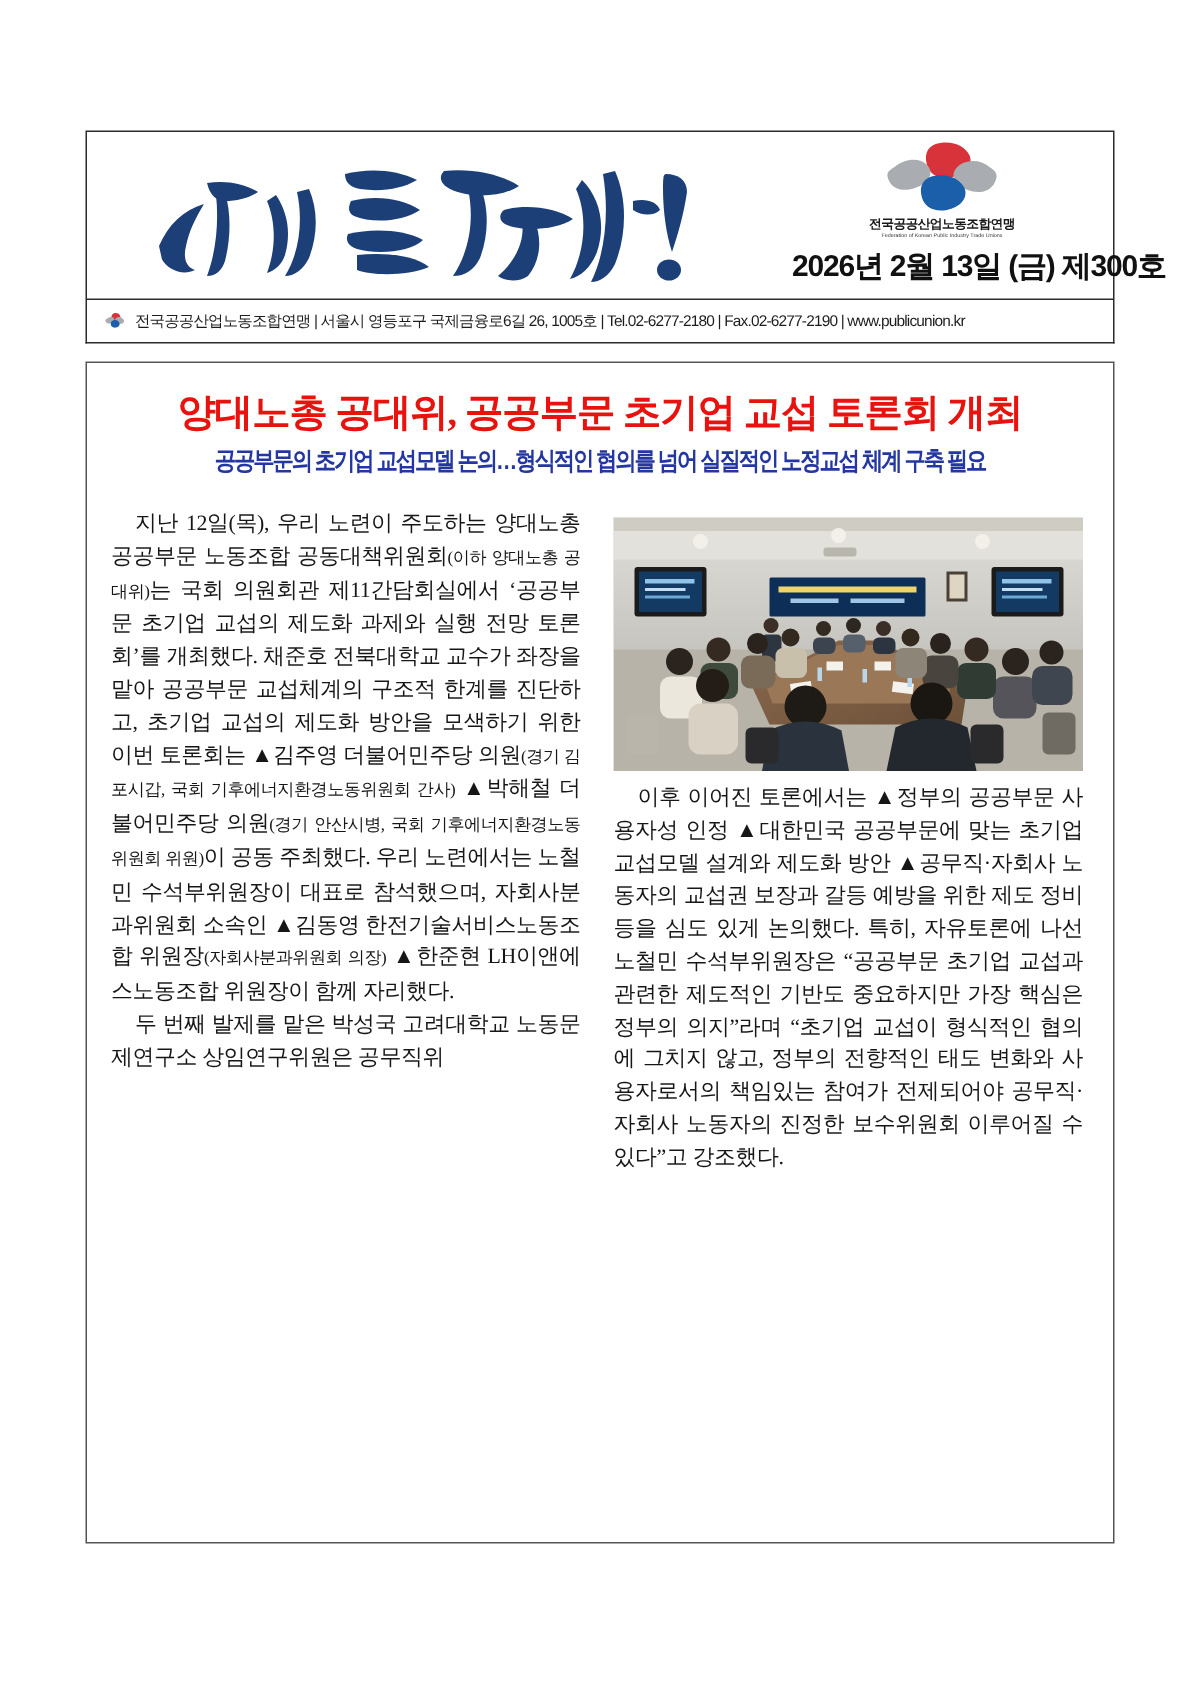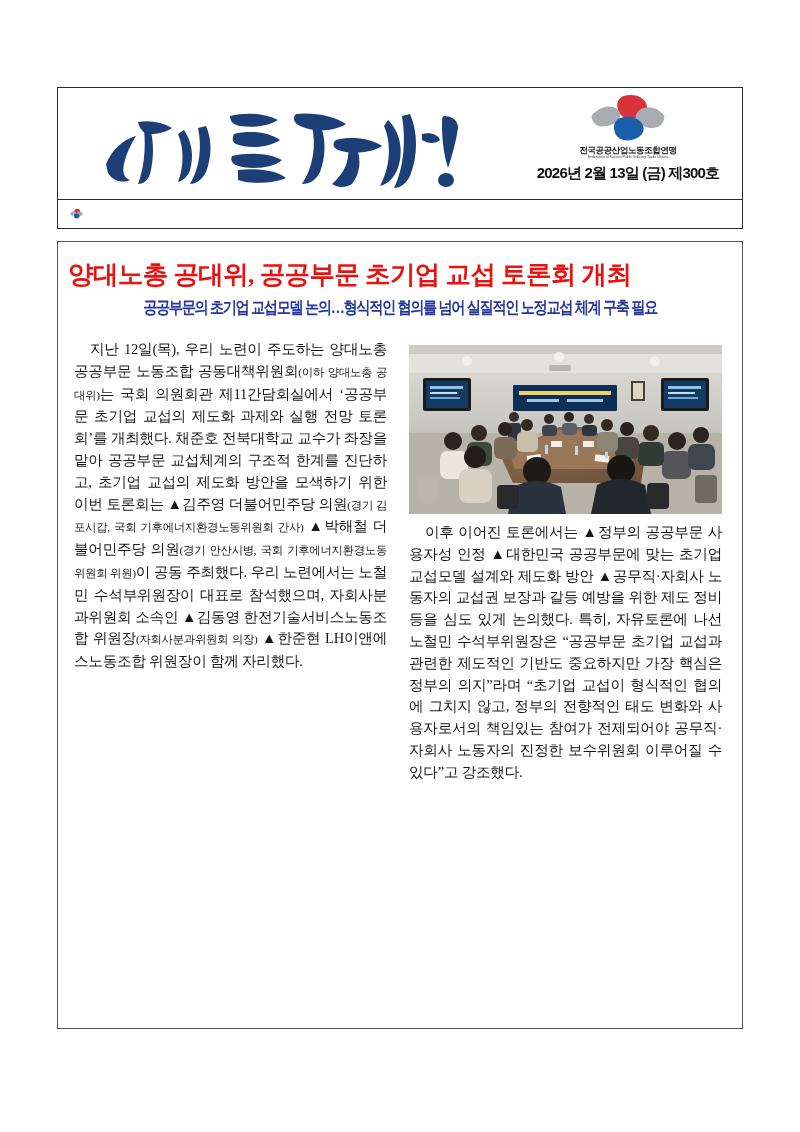--- a/index.html
+++ b/index.html
@@ -51,39 +51,39 @@
     width: 200px;
     text-align: center;
   }
   .logo-mark {
     width: 86px;
     height: 52px;
     margin: 0 auto;
     display: block;
   }
   .logo-name-kr {
-    font-family: Liberation Serif, serif;
+    font-family: Liberation Mono, monospace;
     font-size: 8.5px;
     font-weight: bold;
     letter-spacing: -0.4px;
     color: #1a1a1a;
     margin-top: 1px;
     line-height: 1.1;
   }
   .logo-name-en {
     font-family: "Liberation Sans", sans-serif;
     font-size: 3.6px;
     letter-spacing: 0px;
     color: #3a3a3a;
     line-height: 1.2;
     transform: scaleY(0.95);
   }
   .issue-line {
     font-family: "Liberation Sans", sans-serif;
-    font-size: 15px;
+    font-size: 20px;
     font-weight: bold;
     color: #111;
     letter-spacing: -0.8px;
     margin-top: 4px;
     white-space: nowrap;
   }
 
   
   .address-strip {
     position: absolute;
@@ -119,21 +119,21 @@
     left: 57px;
     top: 241px;
     width: 686px;
     height: 788px;
     border: 1px solid #555;
     box-sizing: border-box;
     background: #fff;
   }
 
   .headline {
-    text-align: left;
+    text-align: center;
     color: #e8120e;
     font-family: "Liberation Serif", serif;
     font-weight: bold;
     font-size: 25.5px;
     letter-spacing: -0.6px;
     margin: 19px 10px 0 10px;
     white-space: nowrap;
     line-height: 1.1;
   }
   .subheadline {
@@ -242,33 +242,35 @@
     </div>
   </div>
 
   <div class="address-strip">
     <svg class="addr-logo" viewBox="0 0 100 100" aria-hidden="true">
       <path d="M44 8 C58 2 74 8 78 20 C82 32 72 42 58 44 C44 46 36 40 34 30 C32 18 36 12 44 8 Z" fill="#d8333a"></path>
       <path d="M10 34 C20 24 36 22 44 30 C52 38 46 50 32 56 C18 62 6 58 3 48 C0 40 4 38 10 34 Z" fill="#a9adb2"></path>
       <path d="M90 34 C80 24 64 24 56 32 C48 40 54 52 68 58 C82 64 94 60 97 50 C100 42 96 38 90 34 Z" fill="#a9adb2"></path>
       <path d="M40 44 C54 38 70 44 74 56 C78 68 68 78 54 80 C40 82 32 76 30 66 C28 54 32 48 40 44 Z" fill="#1b5faa"></path>
     </svg>
+    <span class="addr-text">전국공공산업노동조합연맹 | 서울시 영등포구 국제금융로6길 26, 1005호 | Tel.02-6277-2180 | Fax.02-6277-2190 | www.publicunion.kr</span>
   </div>
 
   <div class="content-box">
 
     <div class="headline">양대노총 공대위, 공공부문 초기업 교섭 토론회 개최</div>
     <div class="subheadline">공공부문의 초기업 교섭모델 논의…형식적인 협의를 넘어 실질적인 노정교섭 체계 구축 필요</div>
 
     <div class="columns">
 
       <div class="col">
         <p class="body"><span>지난 12일(목), 우리 노련이 주도하는 양대노총 공공부문 노동조합 공동대책위원회</span><span class="sm">(이하 양대노총 공대위)</span><span>는 국회 의원회관 제11간담회실에서 ‘공공부문 초기업 교섭의 제도화 과제와 실행 전망 토론회’를 개최했다. 채준호 전북대학교 교수가 좌장을 맡아 공공부문 교섭체계의 구조적 한계를 진단하고, 초기업 교섭의 제도화 방안을 모색하기 위한 이번 토론회는 ▲김주영 더불어민주당 의원</span><span class="sm">(경기 김포시갑, 국회 기후에너지환경노동위원회 간사)</span><span> ▲박해철 더불어민주당 의원</span><span class="sm">(경기 안산시병, 국회 기후에너지환경노동위원회 위원)</span><span>이 공동 주최했다. 우리 노련에서는 노철민 수석부위원장이 대표로 참석했으며, 자회사분과위원회 소속인 ▲김동영 한전기술서비스노동조합 위원장</span><span class="sm">(자회사분과위원회 의장)</span><span> ▲한준현 LH이앤에스노동조합 위원장이 함께 자리했다.</span></p>
 
 
+        <p class="body">두 번째 발제를 맡은 박성국 고려대학교 노동문제연구소 상임연구위원은 공무직위</p>
       </div>
 
       <div class="col">
 
         <div class="photo">
           <svg viewBox="0 0 313 169" width="313" height="169" aria-hidden="true">
             <defs>
               <linearGradient id="wall" x1="0" y1="0" x2="0" y2="1">
                 <stop offset="0" stop-color="#d8d6d0"></stop>
                 <stop offset="1" stop-color="#c6c4be"></stop>

